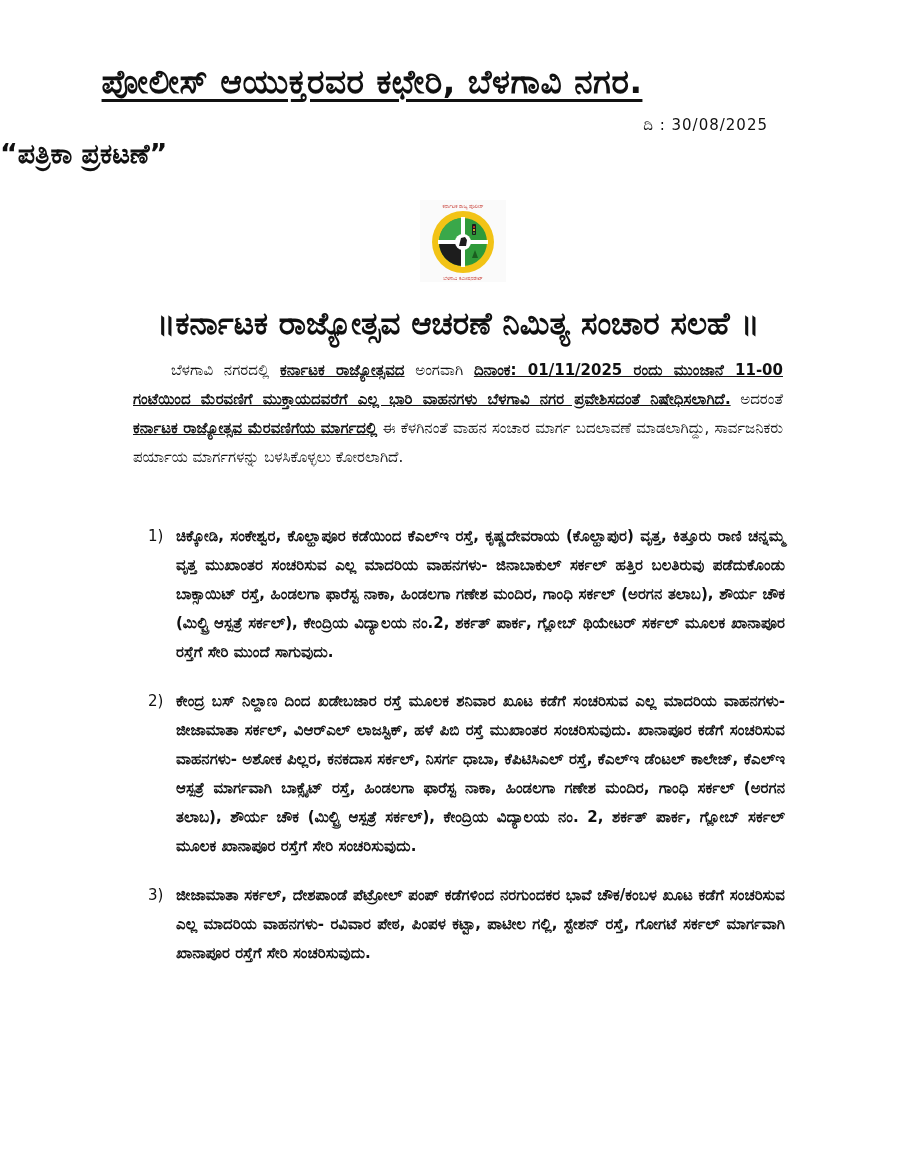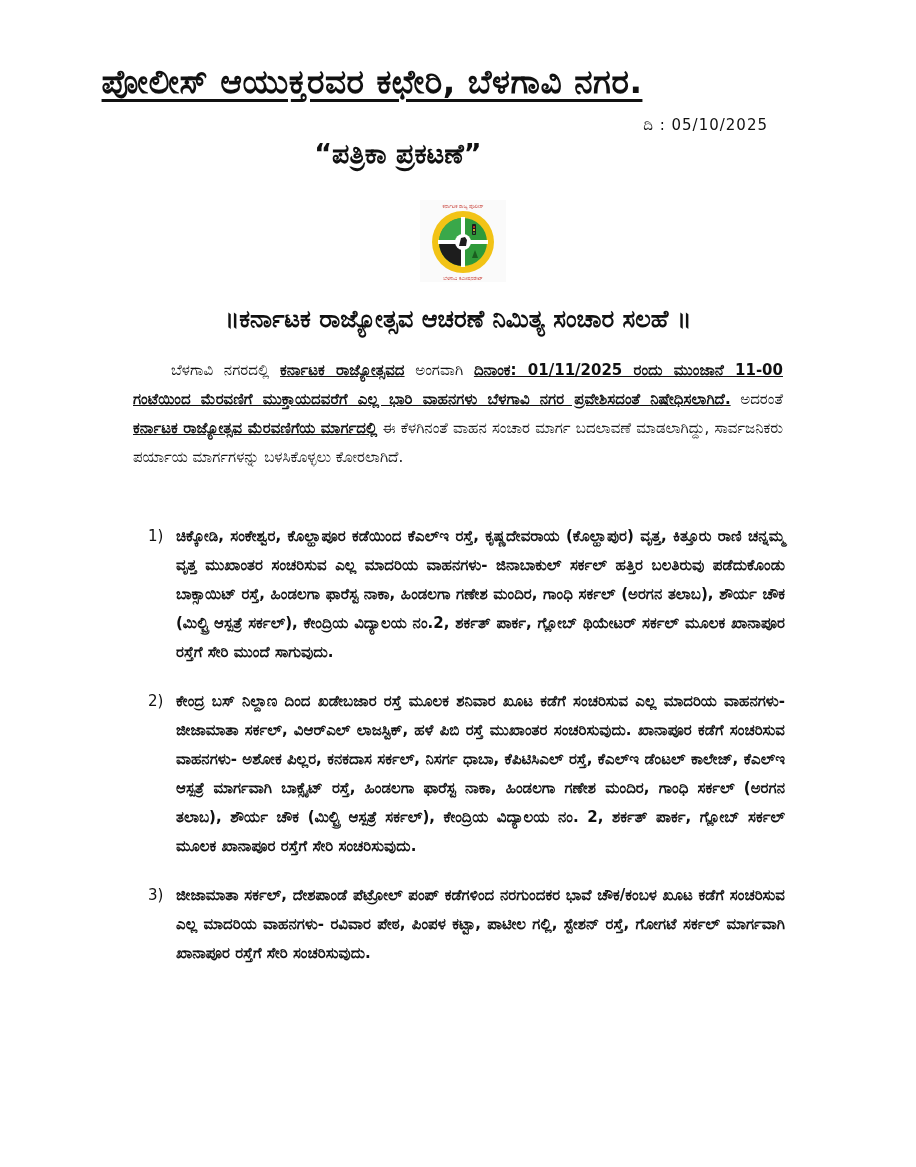--- a/index.html
+++ b/index.html
@@ -33,38 +33,38 @@
       right: 148px;
       top: 116px;
       font-size: 15px;
       letter-spacing: 1px;
     }
     .press-heading {
       position: absolute;
       left: 0;
       top: 138px;
       width: 796px;
-      text-align: center;
+      text-align: left;
       font-size: 27px;
       font-weight: bold;
     }
     .logo {
       position: absolute;
       left: 420px;
       top: 200px;
       width: 86px;
       height: 82px;
     }
     .subject {
       position: absolute;
       left: 0;
       top: 305px;
       width: 916px;
       text-align: center;
-      font-size: 24px;
+      font-size: 31px;
       font-weight: bold;
     }
     .intro {
       position: absolute;
       left: 133px;
       top: 356px;
       width: 650px;
       font-size: 15px;
       line-height: 29px;
       text-align: justify;
@@ -96,21 +96,21 @@
       font-weight: normal;
     }
   </style>
 </head>
 <body>
 
 <div>
 
   <div class="page-title">ಪೋಲೀಸ್ ಆಯುಕ್ತರವರ ಕಛೇರಿ, ಬೆಳಗಾವಿ ನಗರ.</div>
 
-  <div class="date-line">ದಿ : 05/10/2025</div>
+  <div class="date-line">ದಿ : 30/08/2025</div>
 
   <div class="press-heading">“ಪತ್ರಿಕಾ ಪ್ರಕಟಣೆ”</div>
 
   <div class="logo">
     <svg width="86" height="82" viewBox="0 0 86 82">
       <rect x="0" y="0" width="86" height="82" fill="#fafafa"></rect>
       <text x="43" y="8" text-anchor="middle" font-size="5" fill="#c0271e" font-family="DejaVu Sans, sans-serif">ಕರ್ನಾಟಕ ರಾಜ್ಯ ಪೊಲೀಸ್</text>
       <circle cx="43" cy="42" r="31" fill="#f2c316"></circle>
       <circle cx="43" cy="42" r="24" fill="#2f9a3a"></circle>
       <path d="M43 42 L19 42 A24 24 0 0 0 43 66 Z" fill="#1d1d1d"></path>

